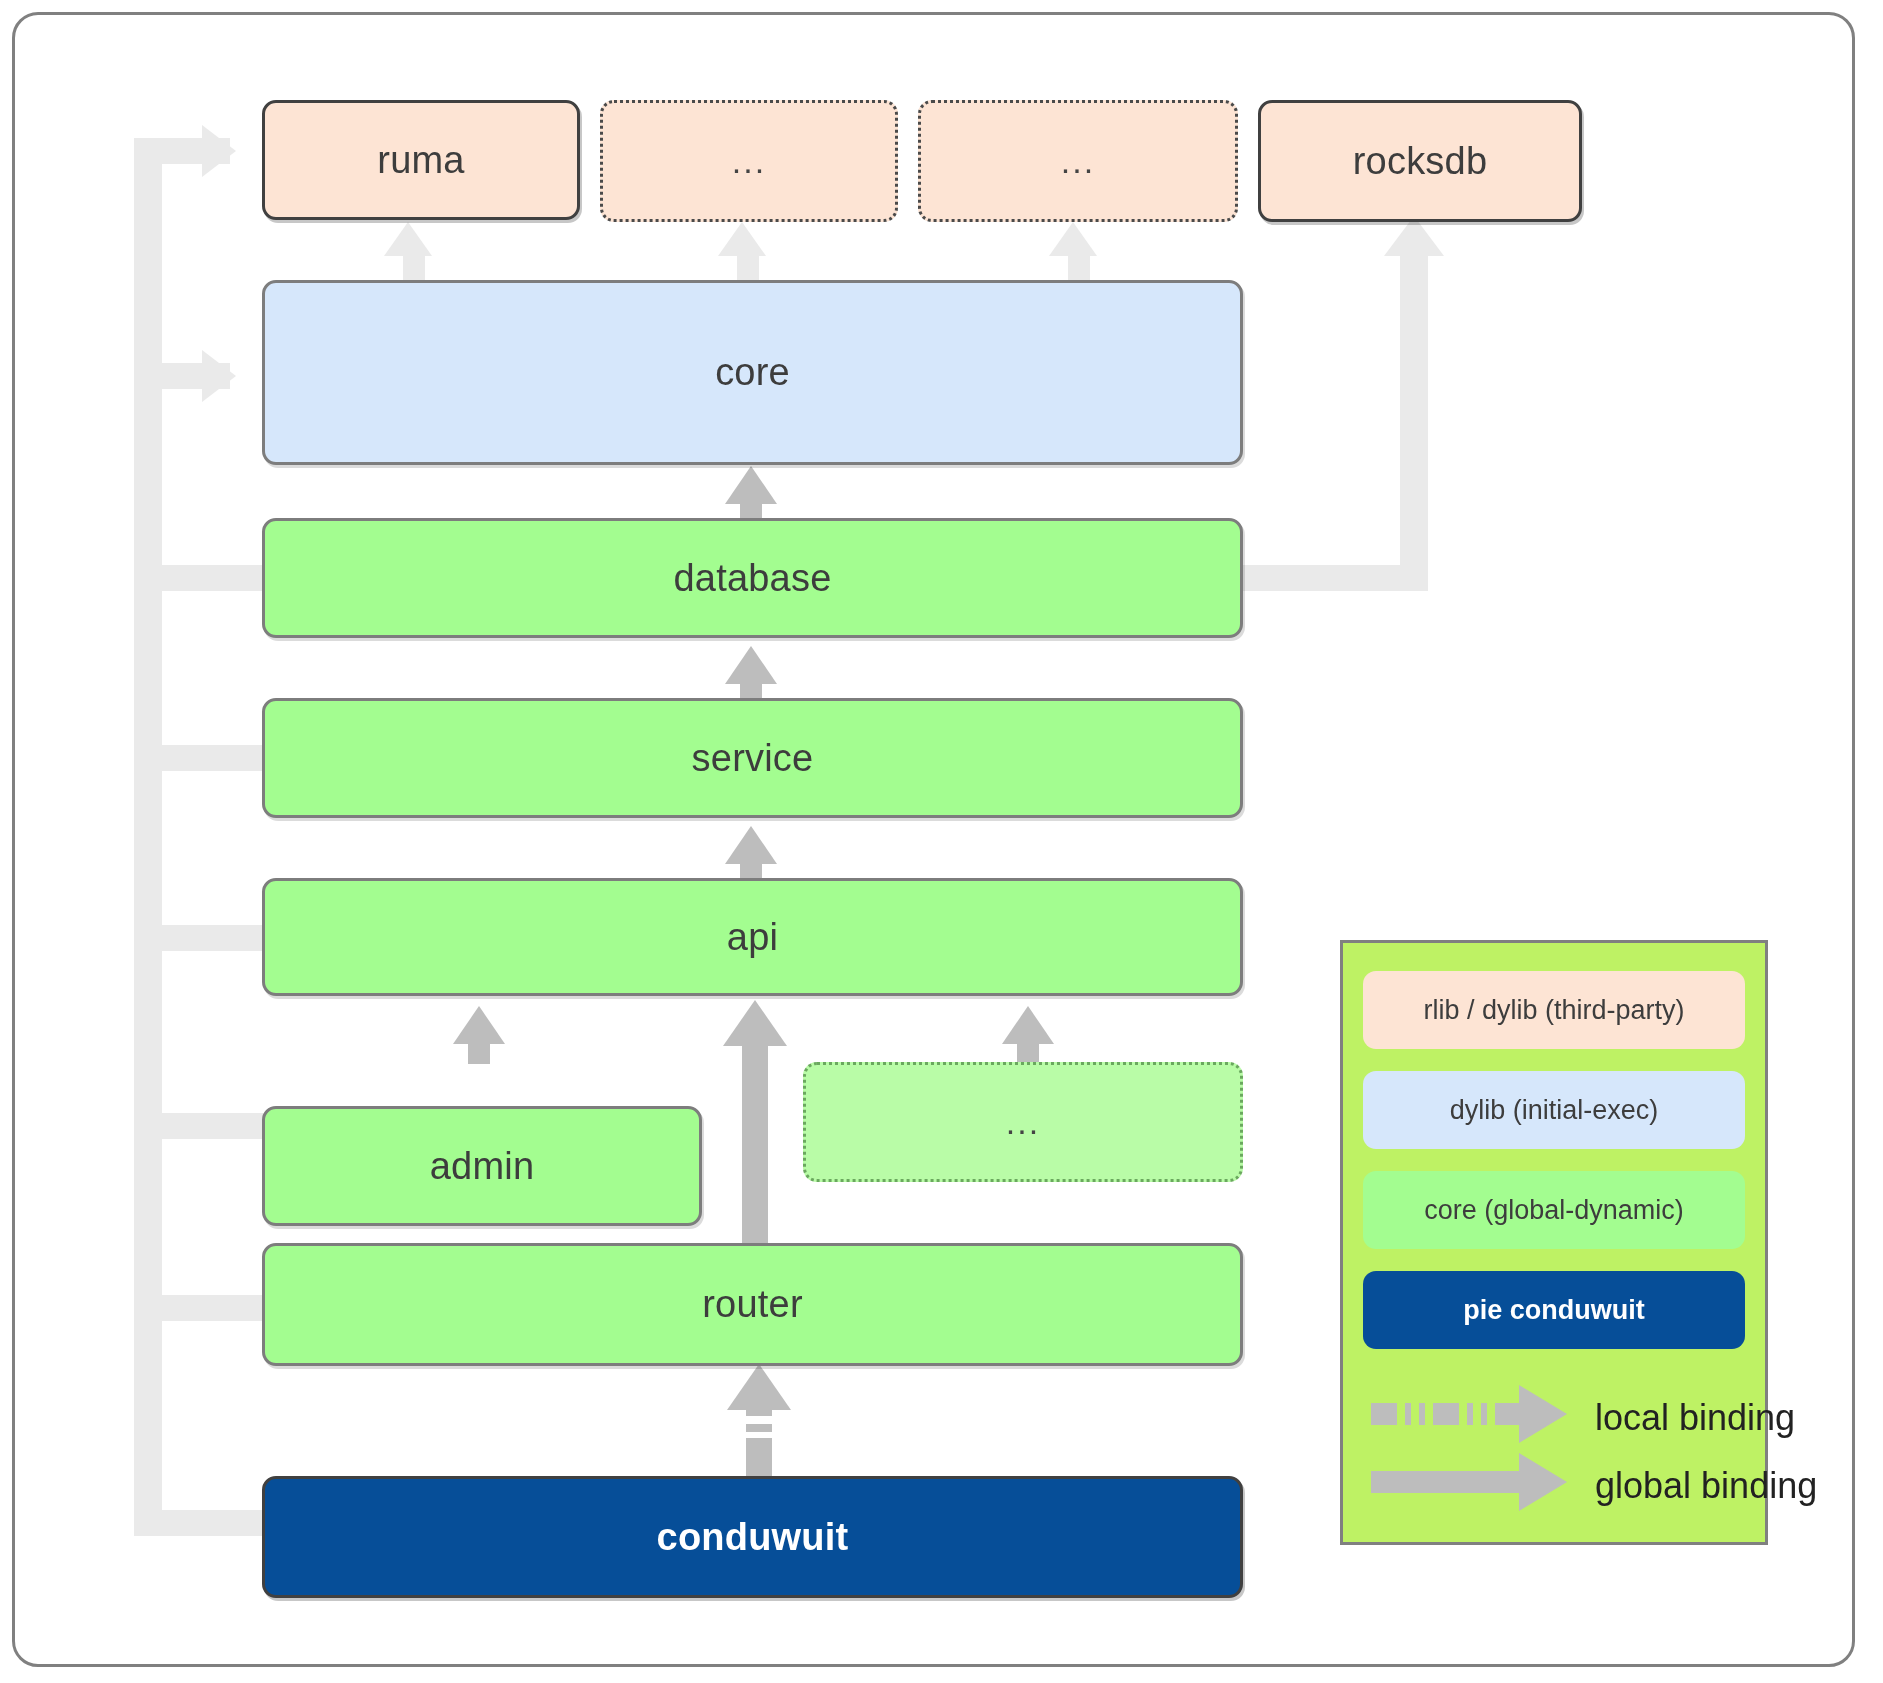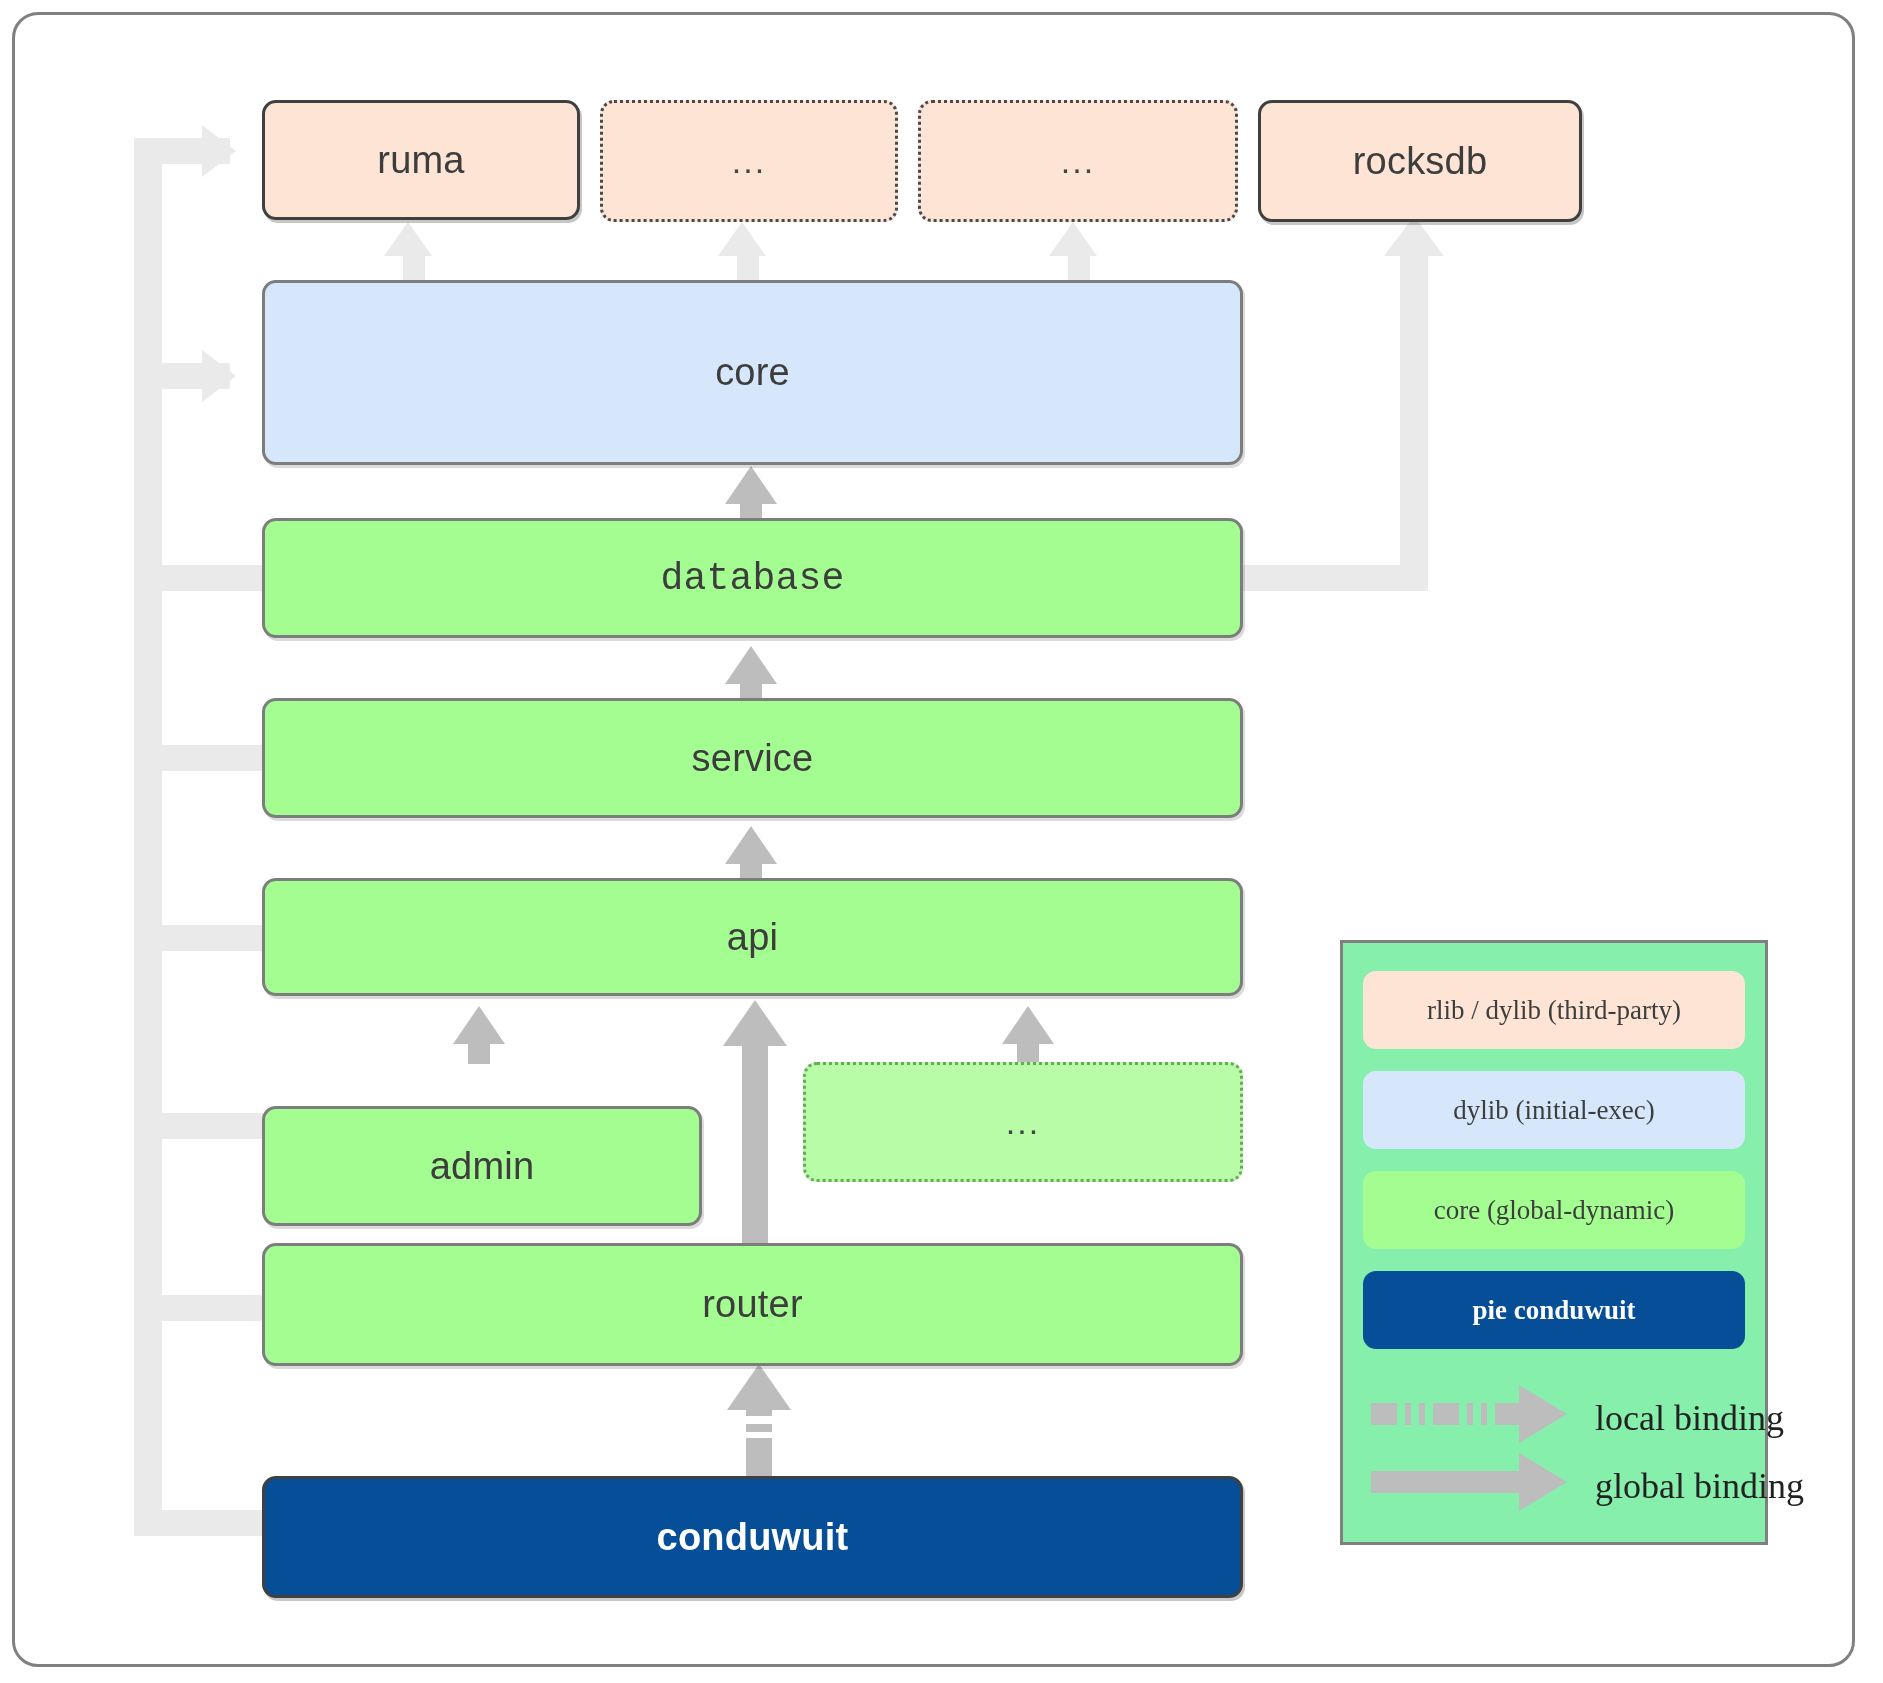--- a/index.html
+++ b/index.html
@@ -83,25 +83,24 @@
     border-left:32px solid transparent;
     border-right:32px solid transparent;
     border-bottom:46px solid #bdbdbd;
   }
 
   
   #legend{
     position:absolute;
     left:1340px;top:940px;
     width:428px;height:605px;
-    background:#86efac;
+    background:#bef264;
     border:3px solid #808080;
     box-sizing:border-box;
     z-index:8;
-    font-family:Liberation Serif, serif;
   }
   .lg-box{
     position:absolute;
     left:20px;width:382px;height:78px;
     box-sizing:border-box;
     display:flex;align-items:center;justify-content:center;
     border-radius:13px;
     font-size:27px;color:#3d3d3d;
   }
   .lg-row{position:absolute;left:20px;width:390px;height:62px;}
@@ -189,21 +188,21 @@
   </div>
 
   <div class="node peach solid-dark" style="left:1258px;top:100px;width:324px;height:122px;">
     <span class="lbl">rocksdb</span>
   </div>
 
   <div class="node blue solid-gray" style="left:262px;top:280px;width:981px;height:185px;">
     <span class="lbl">core</span>
   </div>
 
-  <div class="node green solid-gray" style="left:262px;top:518px;width:981px;height:120px;font-family:Liberation Mono, monospace;">
+  <div class="node green solid-gray" style="left:262px;top:518px;width:981px;height:120px;">
     <span class="lbl">database</span>
   </div>
 
   <div class="node green solid-gray" style="left:262px;top:698px;width:981px;height:120px;">
     <span class="lbl">service</span>
   </div>
 
   <div class="node green solid-gray" style="left:262px;top:878px;width:981px;height:118px;">
     <span class="lbl">api</span>
   </div>

